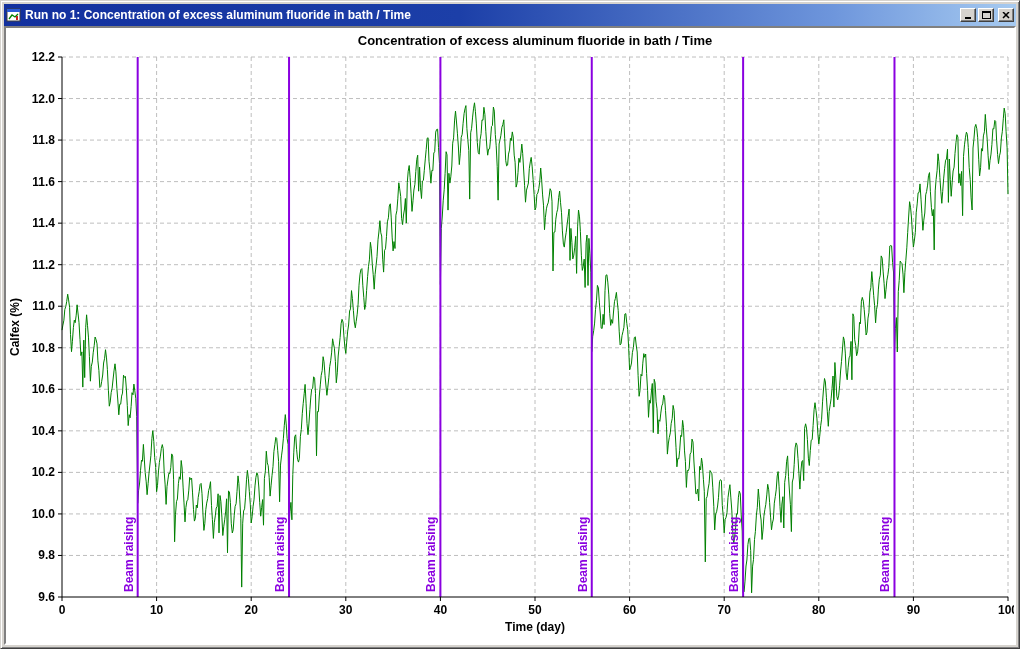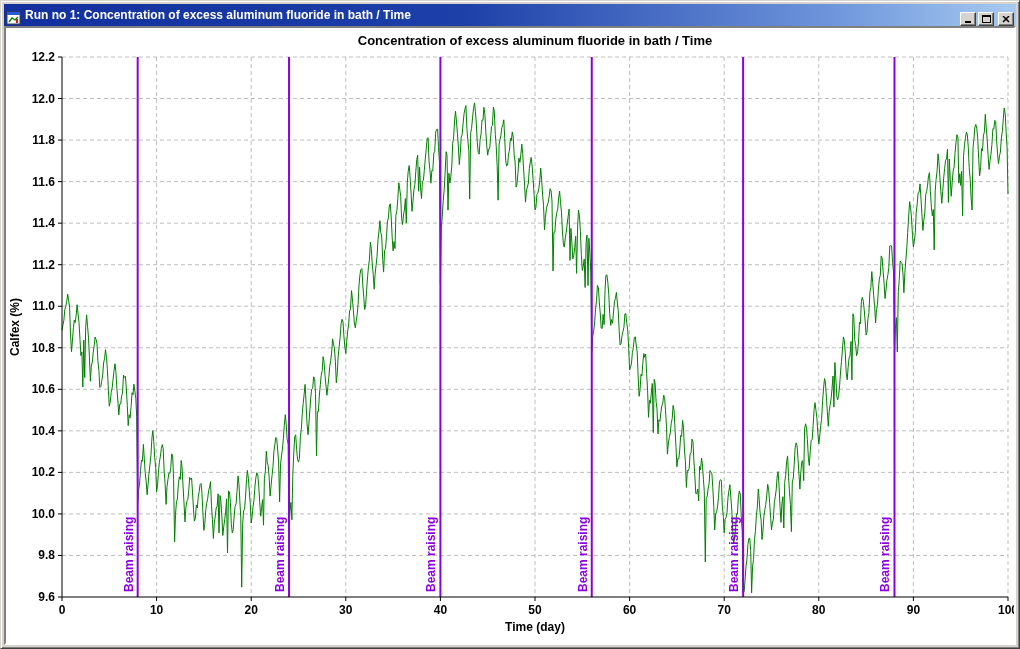--- a/index.html
+++ b/index.html
@@ -4,21 +4,21 @@
 <style>
   html,body{margin:0;padding:0;background:#808080;font-family:"Liberation Sans",sans-serif;}
   .window{
     width:1020px;height:649px;box-sizing:border-box;position:relative;
     background:#D6D3CE;
     border:1px solid;border-color:#D6D3CE #404040 #404040 #D6D3CE;
     box-shadow:inset 1px 1px 0 #FFFFFF, inset -1px -1px 0 #808080;
     padding:3px;
   }
   .titlebar{
-    height:22px;display:flex;align-items:flex-end;gap:3px;padding:0 2px;
+    height:22px;display:flex;align-items:center;gap:3px;padding:0 2px;
     background:linear-gradient(90deg,#12309E 0%,#1C3FA8 45%,#6E96DC 82%,#A6CAF0 100%);
     user-select:none;
   }
   .app-icon{width:16px;height:16px;display:inline-block;flex:0 0 auto;}
   .title-text{
     color:#FFFFFF;font-weight:bold;font-size:12px;line-height:22px;
     flex:1 1 auto;white-space:nowrap;overflow:hidden;
   }
   .controls{display:flex;align-items:center;gap:2px;flex:0 0 auto;}
   .tb-btn{

